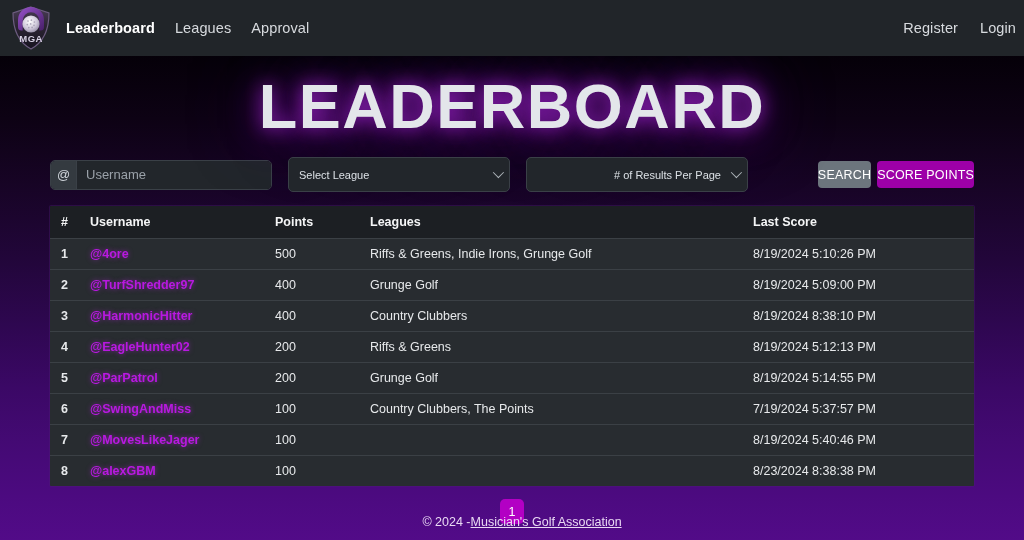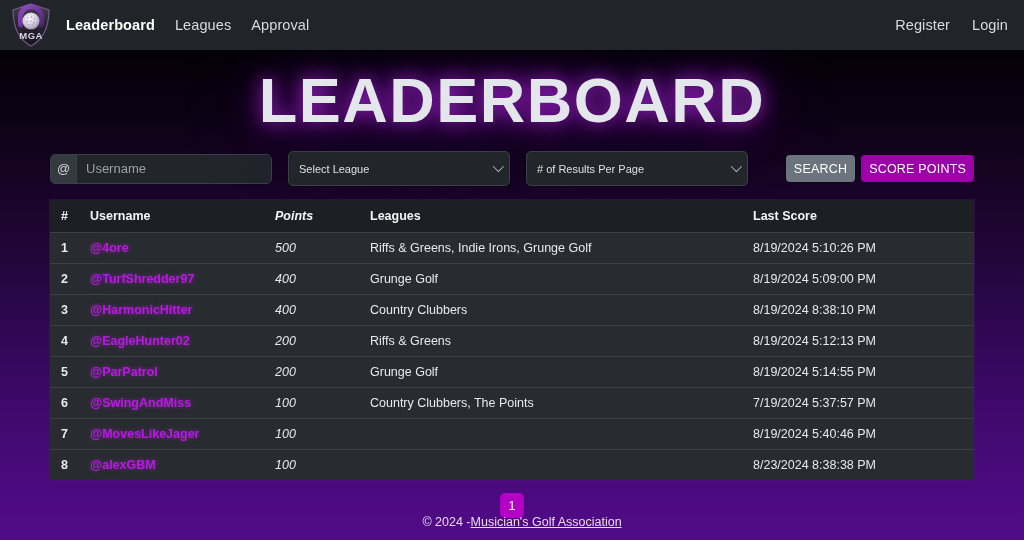--- a/index.html
+++ b/index.html
@@ -30,25 +30,25 @@
         #3b0866 72%,
         #440a74 82%,
         #4c0a80 92%,
         #520b88 100%);
     overflow: hidden;
   }
 
   
   .navbar {
     position: relative;
-    height: 50px;
+    height: 56px;
     background: #212529;
     display: flex;
     align-items: center;
-    padding: 0 16px 0 10px;
+    padding: 0 8px 0 10px;
     z-index: 5;
   }
 
   .brand {
     width: 42px;
     height: 44px;
     margin-right: 14px;
     position: relative;
     flex: 0 0 auto;
   }
@@ -143,21 +143,21 @@
     border: 1px solid #3a4047;
     border-radius: 5px;
     display: flex;
     align-items: center;
     padding: 0 26px 0 10px;
     font-size: 11px;
     color: #dbe0e5;
     cursor: pointer;
   }
   .select-league { width: 222px; }
-  .select-results { width: 222px; }
+  .select-results { width: 222px; justify-content: flex-end; }
   .caret {
     position: absolute;
     right: 10px;
     top: 50%;
     transform: translateY(-60%);
     width: 8px; height: 8px;
     border-right: 1.6px solid #aeb4ba;
     border-bottom: 1.6px solid #aeb4ba;
     transform-origin: center;
     rotate: 45deg;
@@ -170,21 +170,21 @@
     gap: 6px;
   }
   .btn {
     height: 27px;
     border: none;
     border-radius: 4px;
     font-family: "Liberation Sans", sans-serif;
     font-size: 12.5px;
     letter-spacing: .2px;
     color: #ffffff;
-    padding: 0 8px;
+    padding: 0 0;
     cursor: pointer;
     display: flex;
     align-items: center;
   }
   .btn-search { background: #6c757d; }
   .btn-score  { background: #9d00a8; }
 
   
   .table-wrap {
     margin: 14px 50px 0 50px;
@@ -208,21 +208,21 @@
     font-size: 12.5px;
     color: #e7e9eb;
     padding: 8px 0;
     border-bottom: 1px solid #3b4045;
     vertical-align: middle;
   }
   tbody tr:last-child td { border-bottom: none; }
 
   .col-rank { width: 40px; padding-left: 11px !important; }
   .col-user { width: 185px; }
-  .col-pts  { width: 95px; font-style: italic; }
+  .col-pts  { width: 95px; }
   .col-lg   { width: 383px; }
   .col-ls   { }
 
   td.col-rank { font-weight: bold; }
   .user-link {
     color: #b819e0;
     font-weight: bold;
     cursor: pointer;
     text-shadow: 0 0 5px rgba(190, 40, 230, .55);
     margin-top: 9px;

